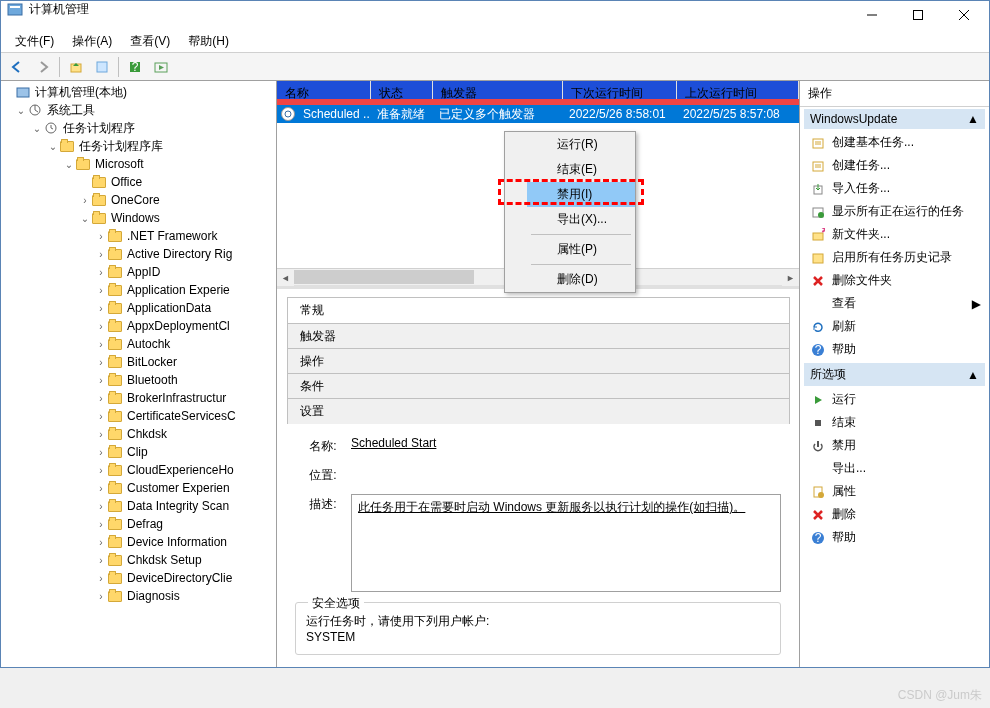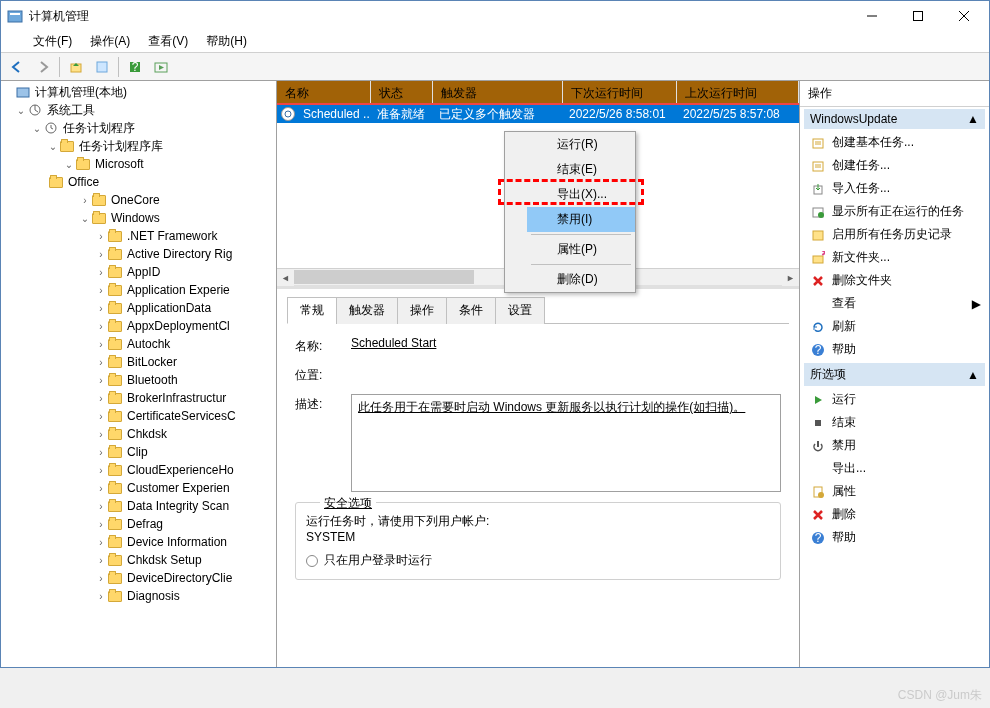--- a/index.html
+++ b/index.html
@@ -1,62 +1,62 @@
 <!DOCTYPE html>
 <html><head>
 <meta charset="utf-8">
 <style>
 * { box-sizing: border-box; margin: 0; padding: 0; font-family: "Microsoft YaHei", "Segoe UI", sans-serif; font-size: 12px; }
 body { background: #f0f0f0; width: 990px; height: 708px; overflow: hidden; position: relative; }
 
 .window { width: 990px; height: 668px; background: #fff; border: 1px solid #5a84b5; display: flex; flex-direction: column; }
-.titlebar { height: 30px; display: flex; align-items: center; padding: 0 2px 0 6px; background: #fff; }
+.titlebar { height: 30px; display: flex; padding: 0 2px 0 6px; background: #fff; }
 .titlebar-icon { width: 16px; height: 16px; margin-right: 6px; }
 .titlebar-title { flex: 1; }
 .win-controls { display: flex; }
 .win-btn { width: 46px; height: 28px; display: flex; align-items: center; justify-content: center; }
 
-.menubar { height: 22px; display: flex; align-items: flex-end; padding: 0 24px; gap: 2px; border-bottom: 1px solid #d0d0d0; }
+.menubar { height: 22px; display: flex; align-items: flex-end; padding: 0 6px; gap: 2px; border-bottom: 1px solid #d0d0d0; }
 .menu-item { padding: 2px 8px; }
 
 .toolbar { height: 28px; display: flex; align-items: center; padding: 0 4px; gap: 2px; border-bottom: 1px solid #a0a0a0; background: #f5f5f5; }
 .tool-btn { width: 24px; height: 24px; display: flex; align-items: center; justify-content: center; border: 1px solid transparent; }
 .tool-sep { width: 1px; height: 20px; background: #c0c0c0; margin: 0 2px; }
 
 .content { flex: 1; display: flex; min-height: 0; }
 .tree-pane { width: 276px; border-right: 1px solid #a0a0a0; overflow-y: auto; overflow-x: hidden; background: #fff; padding-top: 2px; }
 .tree-node { display: flex; align-items: center; height: 18px; padding-left: 4px; white-space: nowrap; cursor: default; }
 .tree-toggle { width: 12px; text-align: center; color: #666; font-size: 10px; }
 .tree-icon { width: 16px; height: 14px; margin-right: 4px; display: inline-flex; align-items: center; justify-content: center; }
 .folder { width: 14px; height: 11px; background: #ffd76a; border: 1px solid #d4a838; border-radius: 1px; position: relative; }
 .folder::before { content: ''; position: absolute; top: -3px; left: 0; width: 5px; height: 3px; background: #ffd76a; border: 1px solid #d4a838; border-bottom: none; border-radius: 1px 1px 0 0; }
 
 .main-pane { flex: 1; display: flex; flex-direction: column; min-width: 0; position: relative; }
 .task-list { height: 208px; border-bottom: 4px solid #e0e0e0; display: flex; flex-direction: column; }
-.list-header { height: 24px; display: flex; border-bottom: 2px solid #ef4444; background: #a16207; }
+.list-header { height: 24px; display: flex; border-bottom: 6px solid #ef4444; background: #1d4ed8; }
 .list-col { padding: 4px 8px; border-right: 1px solid #e0e0e0; overflow: hidden; }
 .list-body { flex: 1; overflow: auto; position: relative; }
 .list-row { height: 18px; display: flex; align-items: center; background: #0078d7; color: #fff; }
 .list-cell { padding: 0 8px; overflow: hidden; white-space: nowrap; }
 .row-icon { width: 14px; height: 14px; border-radius: 50%; background: #fff; border: 1px solid #999; margin-left: 4px; display: inline-flex; align-items: center; justify-content: center; }
 .hscroll { height: 17px; background: #f0f0f0; border-top: 1px solid #d0d0d0; position: relative; }
 .hscroll-thumb { position: absolute; left: 17px; top: 1px; height: 14px; width: 180px; background: #cdcdcd; }
 .hscroll-btn { position: absolute; top: 0; width: 17px; height: 17px; background: #f0f0f0; display: flex; align-items: center; justify-content: center; font-size: 9px; color: #606060; }
 
 .detail-pane { flex: 1; padding: 8px 10px; overflow-y: auto; background: #fff; }
-.tabs { display: flex; border-bottom: 1px solid #c0c0c0; }
+.tabs { display: flex; border-bottom: 1px solid #c0c0c0; flex-direction: column; }
 .tab { padding: 4px 12px; border: 1px solid #c0c0c0; border-bottom: none; margin-right: -1px; background: #f0f0f0; margin-bottom: -1px; }
 .tab.active { background: #fff; border-bottom: 1px solid #fff; }
 .detail-body { padding: 12px 8px; }
 .field-row { display: flex; align-items: flex-start; margin-bottom: 10px; }
-.field-label { width: 56px; padding-top: 2px; }
+.field-label { width: 56px; padding-top: 2px; text-align: center; }
 .field-value { flex: 1; text-decoration: underline; }
 .desc-box { width: 100%; height: 98px; border: 1px solid #a0a0a0; padding: 4px 6px; background: #fff; }
 .security-group { border: 1px solid #d0d0d0; border-radius: 3px; padding: 10px; margin-top: 6px; position: relative; }
-.security-group > .legend { position: absolute; top: -8px; left: 24px; background: #fff; padding: 0 4px; text-decoration: underline; }
+.security-group > .legend { position: absolute; top: -8px; left: 12px; background: #fff; padding: 0 4px; }
 .radio-row { display: flex; align-items: center; margin-top: 8px; gap: 6px; }
 .radio-dot { width: 12px; height: 12px; border: 1px solid #888; border-radius: 50%; }
 
 .actions-pane { width: 190px; border-left: 1px solid #a0a0a0; background: #fff; display: flex; flex-direction: column; }
 .actions-title { padding: 4px 8px; font-weight: normal; border-bottom: 1px solid #d0d0d0; background: #fff; }
 .actions-body { flex: 1; overflow-y: auto; padding: 0 4px; }
 .action-header { background: #d6e5f3; padding: 3px 6px; margin: 2px 0; display: flex; justify-content: space-between; align-items: center; }
 .action-item { display: flex; align-items: center; padding: 3px 4px 3px 6px; gap: 6px; cursor: default; }
 .action-icon { width: 16px; height: 16px; display: inline-flex; align-items: center; justify-content: center; }
 
@@ -188,21 +188,21 @@
           </span>
           <span>任务计划程序库</span>
         </div>
       <div class="tree-node" style="padding-left:62px">
           <span class="tree-toggle">⌄</span>
           <span class="tree-icon">
             <span class="folder"></span>
           </span>
           <span>Microsoft</span>
         </div>
-      <div class="tree-node" style="padding-left:35px">
+      <div class="tree-node" style="padding-left:78px">
           <span class="tree-toggle"></span>
           <span class="tree-icon">
             <span class="folder"></span>
           </span>
           <span>Office</span>
         </div>
       <div class="tree-node" style="padding-left:78px">
           <span class="tree-toggle">›</span>
           <span class="tree-icon">
             <span class="folder"></span>
@@ -416,24 +416,20 @@
           <div class="field-row">
               <span class="field-label">描述:</span>
               <div class="field-value">
                 <div class="desc-box">此任务用于在需要时启动 Windows 更新服务以执行计划的操作(如扫描)。</div>
               </div>
             </div>
           <div class="security-group">
             <span class="legend">安全选项</span>
             <div>运行任务时，请使用下列用户帐户:</div>
             <div style="">SYSTEM</div>
-            <div class="radio-row">
-                <span class="radio-dot"></span>
-                <span>只在用户登录时运行</span>
-              </div>
           </div>
         </div>
       </div>
     </div>
 
     <div class="actions-pane">
       <div class="actions-title">操作</div>
       <div class="actions-body">
         <div class="action-header">
             <span>WindowsUpdate</span>
@@ -472,33 +468,33 @@
                 <svg width="14" height="14">
                   <rect x="2" y="3" width="10" height="9" fill="#fff" stroke="#888"></rect>
                   <circle cx="10" cy="10" r="3" fill="#3a9b3a"></circle>
                 </svg>
               </span>
               <span>显示所有正在运行的任务</span>
             </div>
             <div class="action-item">
               <span class="action-icon">
                 <svg width="14" height="14">
-                  <rect x="2" y="3" width="10" height="9" fill="#ffe28a" stroke="#d4a838"></rect>
-                </svg>
-              </span>
-              <span>启用所有任务历史记录</span>
-            </div>
-            <div class="action-item">
-              <span class="action-icon">
-                <svg width="14" height="14">
                   <rect x="2" y="5" width="10" height="7" fill="#ffe28a" stroke="#d4a838"></rect>
                   <text x="10" y="6" font-size="9" fill="#d48">✱</text>
                 </svg>
               </span>
               <span>新文件夹...</span>
+            </div>
+            <div class="action-item">
+              <span class="action-icon">
+                <svg width="14" height="14">
+                  <rect x="2" y="3" width="10" height="9" fill="#ffe28a" stroke="#d4a838"></rect>
+                </svg>
+              </span>
+              <span>启用所有任务历史记录</span>
             </div>
             <div class="action-item">
               <span class="action-icon">
                 <svg width="14" height="14">
                   <path d="M3 3 L11 11 M11 3 L3 11" stroke="#d22" stroke-width="2.5"></path>
                 </svg>
               </span>
               <span>删除文件夹</span>
             </div>
             <div class="action-item">
@@ -591,22 +587,22 @@
             </div>
           </div>
       </div>
     </div>
   </div>
 </div>
 
 <div class="context-menu">
   <div class="ctx-item">运行(R)</div>
   <div class="ctx-item">结束(E)</div>
+  <div class="ctx-item ctx-highlight">禁用(I)</div>
   <div class="ctx-item">导出(X)...</div>
-  <div class="ctx-item ctx-highlight">禁用(I)</div>
   <div class="ctx-sep"></div>
   <div class="ctx-item">属性(P)</div>
   <div class="ctx-sep"></div>
   <div class="ctx-item">删除(D)</div>
 </div>
 <div class="highlight-border"></div>
 
 <div class="watermark">CSDN @Jum朱</div>
 
 </body></html>

